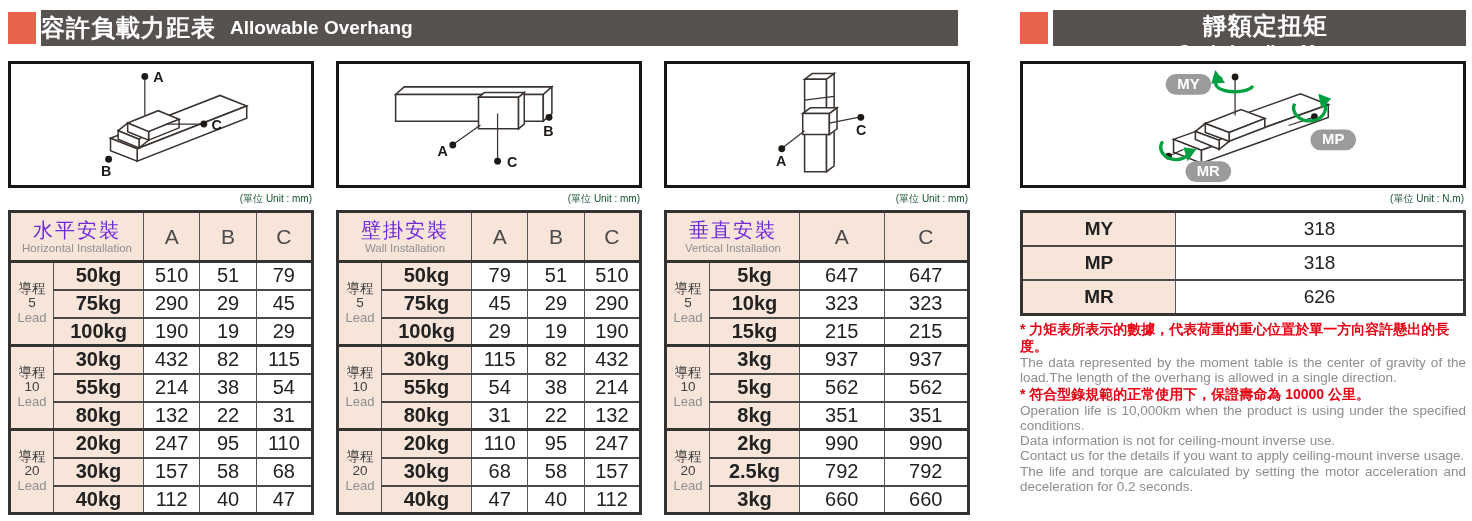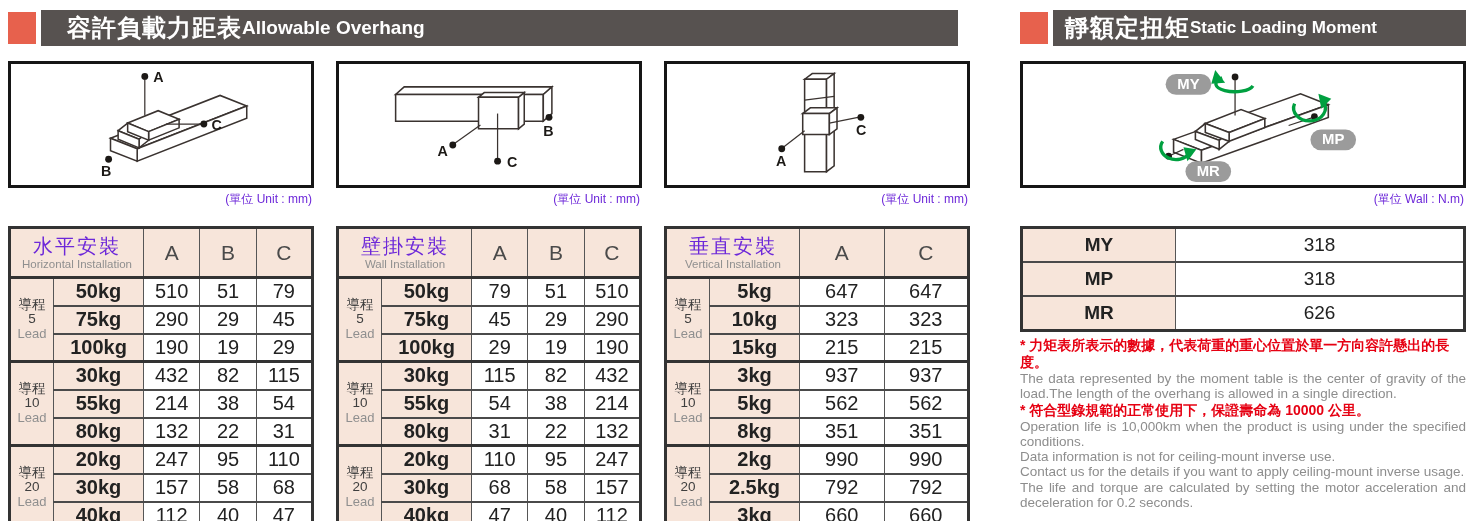--- a/index.html
+++ b/index.html
@@ -5,31 +5,31 @@
   html,body{margin:0;padding:0;background:#fff;}
   body{width:1472px;height:521px;overflow:hidden;position:relative;
        font-family:"Liberation Sans","DejaVu Sans",sans-serif;color:#222;}
   .section{position:absolute;top:10px;}
   .section-left{left:8px;width:962px;}
   .section-right{left:1020px;width:446px;}
 
   
   .bar{display:flex;align-items:stretch;height:36px;}
   .accent{width:28px;background:#E7614D;margin:2px 5px 2px 0;flex:0 0 28px;}
-  .bar-main{flex:1;background:#575250;color:#fff;display:flex;align-items:center;padding-left:26px;}
+  .bar-main{flex:1;background:#575250;color:#fff;display:flex;align-items:center;}
   .bzh{font-size:24px;font-weight:bold;letter-spacing:1px;}
-  .ben{font-size:19px;font-weight:bold;}
+  .ben{font-size:19px;margin-left:14px;font-weight:bold;}
 
   
   .cols{display:flex;gap:22px;margin-top:15px;}
   .col{width:306px;display:flex;flex-direction:column;}
   .dbox{height:127px;border:3px solid #161616;background:#fff;box-sizing:border-box;
         display:flex;align-items:center;justify-content:center;}
   .dbox svg{width:100%;height:100%;display:block;}
-  .unit{height:38px;line-height:22px;text-align:right;font-size:12px;color:#6d28d9;padding-right:2px;}
+  .unit{height:22px;line-height:22px;text-align:right;font-size:10px;color:#14532d;padding-right:2px;}
 
   
   table.spec{width:100%;border-collapse:collapse;table-layout:fixed;border:3px solid #333;}
   .spec th,.spec td{border:1px solid #565656;text-align:center;vertical-align:middle;padding:0;}
   .spec thead tr{height:50px;}
   .spec tbody tr{height:28px;}
   .spec thead th{background:#F7E5DA;border-bottom:2px solid #383838;font-weight:normal;}
   .spec td{border-top:2px solid #4a4a4a;}
   .spec tbody tr.gstart td{border-top:3px solid #333;}
   .name .nzh{display:block;font-size:20px;color:#6d28d9;letter-spacing:2px;line-height:1.1;}
@@ -399,21 +399,21 @@
           </tbody>
       </table>
     </div>
 
   </div>
 </div>
 
 <div class="section section-right">
   <div class="bar">
     <span class="accent"></span>
-    <div class="bar-main" style="padding-left:12px;">
+    <div class="bar-main" style="padding-left:12px;flex-direction:column;">
       <span class="bzh">靜額定扭矩</span>
       <span class="ben" style="font-size:17px;">Static Loading Moment</span>
     </div>
   </div>
 
   <div class="dbox" style="margin-top:15px;">
     <svg viewBox="0 0 440 122">
       <polygon class="ln" points="150,76 278,30 306,41 178,87"></polygon>
       <polygon class="ln" points="178,87 306,41 306,54 178,100"></polygon>
       <polygon class="ln" points="150,76 178,87 178,100 150,89"></polygon>
@@ -440,21 +440,21 @@
 
       <line class="thin" x1="160" y1="86" x2="147" y2="92"></line>
       <circle class="dot" cx="145" cy="93" r="3.4"></circle>
       <path class="garrow" d="M 139,78 A 15,12 0 1 0 166,90"></path>
       <polygon class="ghead" points="160,84 173,86 164,98"></polygon>
       <rect class="pill" x="162" y="98" width="46" height="21" rx="10.5"></rect>
       <text class="ptxt" x="185" y="113">MR</text>
     </svg>
   </div>
 
-  <div class="unit">(單位 Wall : N.m)</div>
+  <div class="unit">(單位 Unit : N.m)</div>
 
   <table class="moment">
     <colgroup>
         <col style="width:150px">
       </colgroup>
     <tbody>
       <tr>
         <td class="mlabel">MY</td>
         <td class="mval">318</td>
       </tr>

